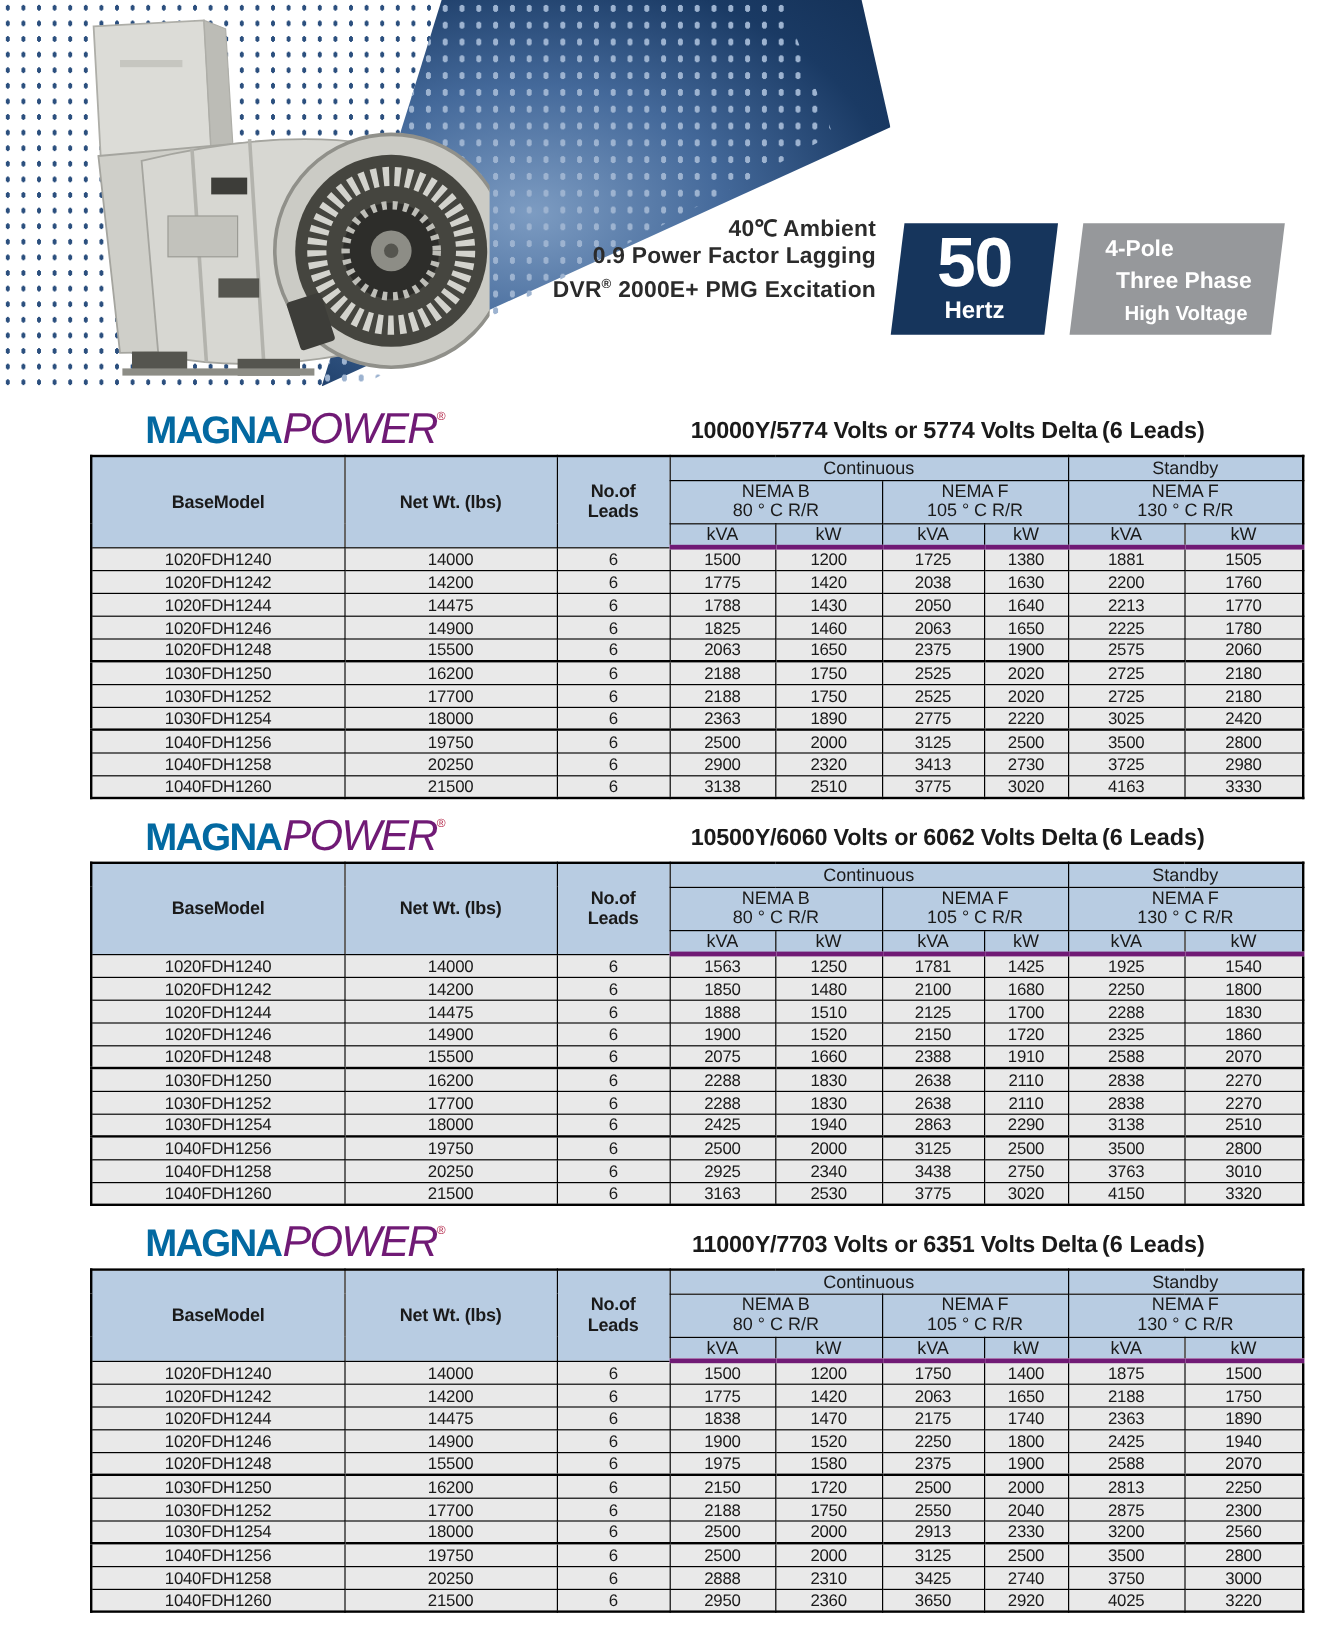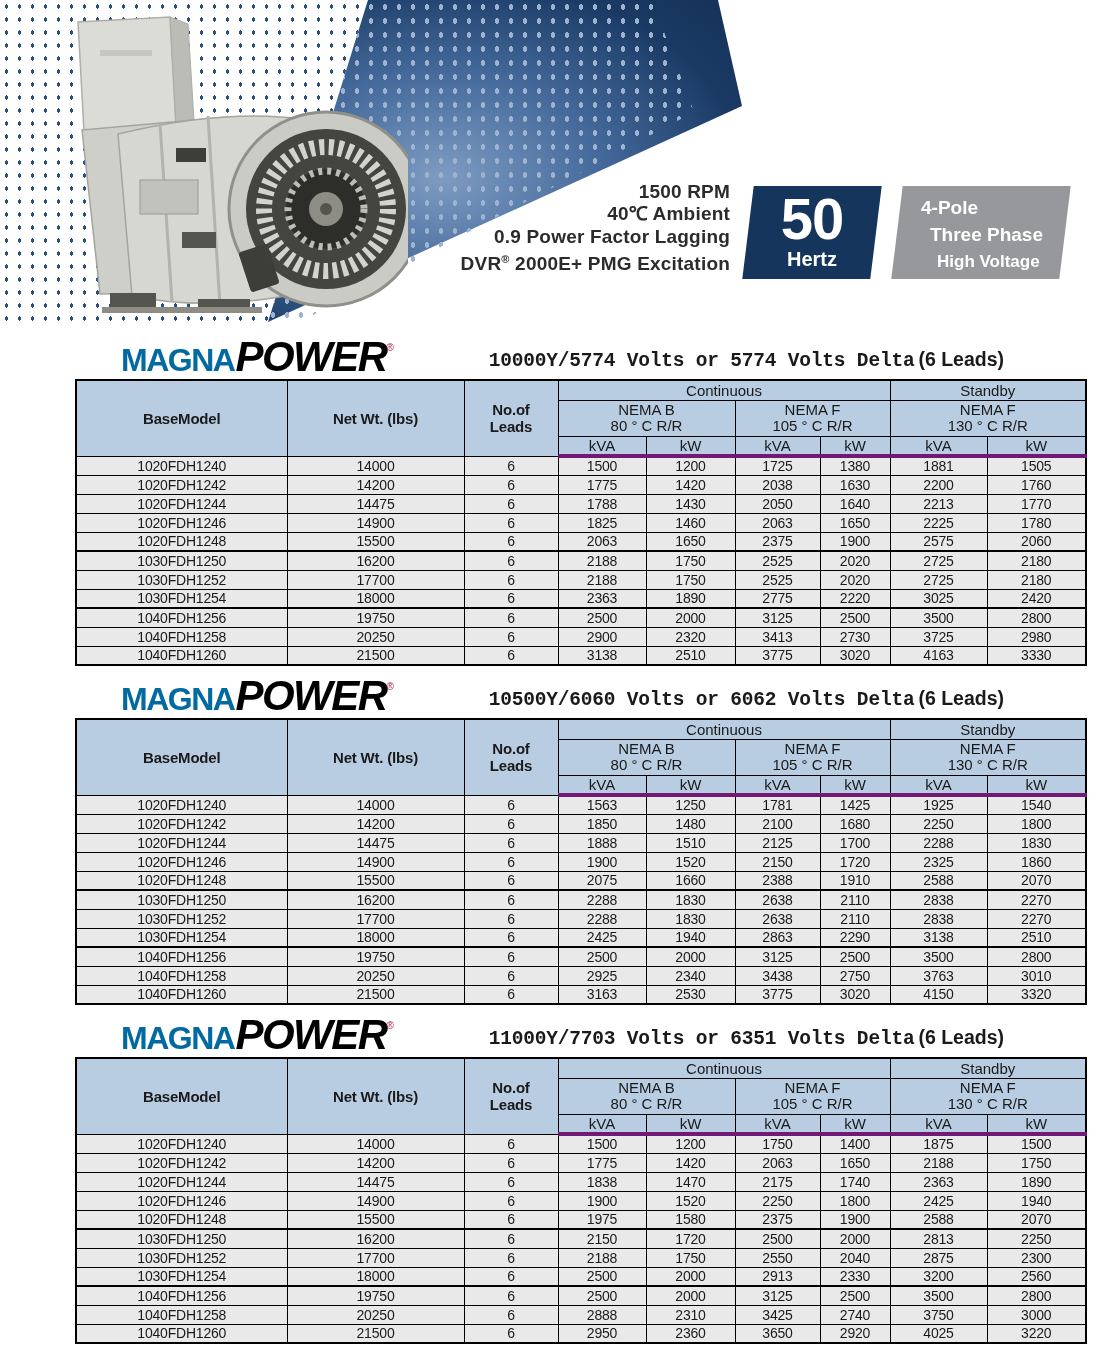--- a/index.html
+++ b/index.html
@@ -53,25 +53,25 @@
   .pole-2 { padding-left: 40px; font-size: 17px; }
 
   
   .tbl-block { width: 1010px; margin-left: 75px; }
   .tbl-caption { position: relative; height: 43px; }
   .s1 .tbl-caption { margin-top: 14px; }
   .s2 .tbl-caption, .s3 .tbl-caption { margin-top: 9px; }
 
   .logo { position: absolute; left: 46px; top: 3px; white-space: nowrap; line-height: 36px; }
   .lg-m { color: #0369a1; font-weight: 600; font-size: 32px; letter-spacing: -1.5px; }
-  .lg-p { color: #000000; font-weight: 700; font-size: 42px; letter-spacing: -1.5px; font-style: italic; margin-left: 1px; }
+  .lg-p { color: #701a75; font-weight: 400; font-size: 36px; letter-spacing: -1.5px; font-style: italic; margin-left: 1px; }
   .lg-r { color: #b22346; font-size: 10px; vertical-align: top; line-height: 18px; }
 
   .tbl-title { position: absolute; right: 81px; top: 12px; font-size: 19.5px; white-space: nowrap; }
-  .t-b { font-weight: 700; letter-spacing: -0.2px; font-family: Liberation Mono, monospace; }
+  .t-b { font-weight: 700; letter-spacing: -0.2px; }
   .t-s { font-weight: 700; margin-left: 4px; }
 
   table { border-collapse: collapse; table-layout: fixed; width: 1010px; border: 2px solid #000; }
   col.c1{width:211px} col.c2{width:177px} col.c3{width:94px}
   col.c4{width:88px}  col.c5{width:89px}  col.c6{width:85px}
   col.c7{width:70px}  col.c8{width:97px}  col.c9{width:99px}
 
   th, td { border: 1px solid #000; text-align: center; vertical-align: middle; overflow: hidden; }
   thead th { background: #b8cce2; font-weight: 400; }
   th.big { font-size: 17px; font-weight: 700; letter-spacing: -0.2px; }
@@ -113,21 +113,20 @@
     <circle cx="278" cy="197" r="6" fill="#55554f"></circle>
 
     <rect x="196" y="235" width="30" height="42" rx="3" fill="#3d3d39" transform="rotate(-18 211 256)"></rect>
 
     <rect x="62" y="281" width="46" height="16" fill="#55554f"></rect>
     <rect x="150" y="287" width="52" height="14" fill="#55554f"></rect>
     <rect x="54" y="295" width="160" height="6" fill="#8d8d86"></rect>
   </svg>
 
   <div class="specs">
-    <div class="spec-line">1500 RPM</div>
     <div class="spec-line">40℃ Ambient</div>
     <div class="spec-line">0.9 Power Factor Lagging</div>
     <div class="spec-line"><span>DVR</span><sup>®</sup><span> 2000E+ PMG Excitation</span></div>
   </div>
 
   <div class="badge badge-hertz">
     <div class="badge-inner">
       <div class="hz-num">50</div>
       <div class="hz-label">Hertz</div>
     </div>

